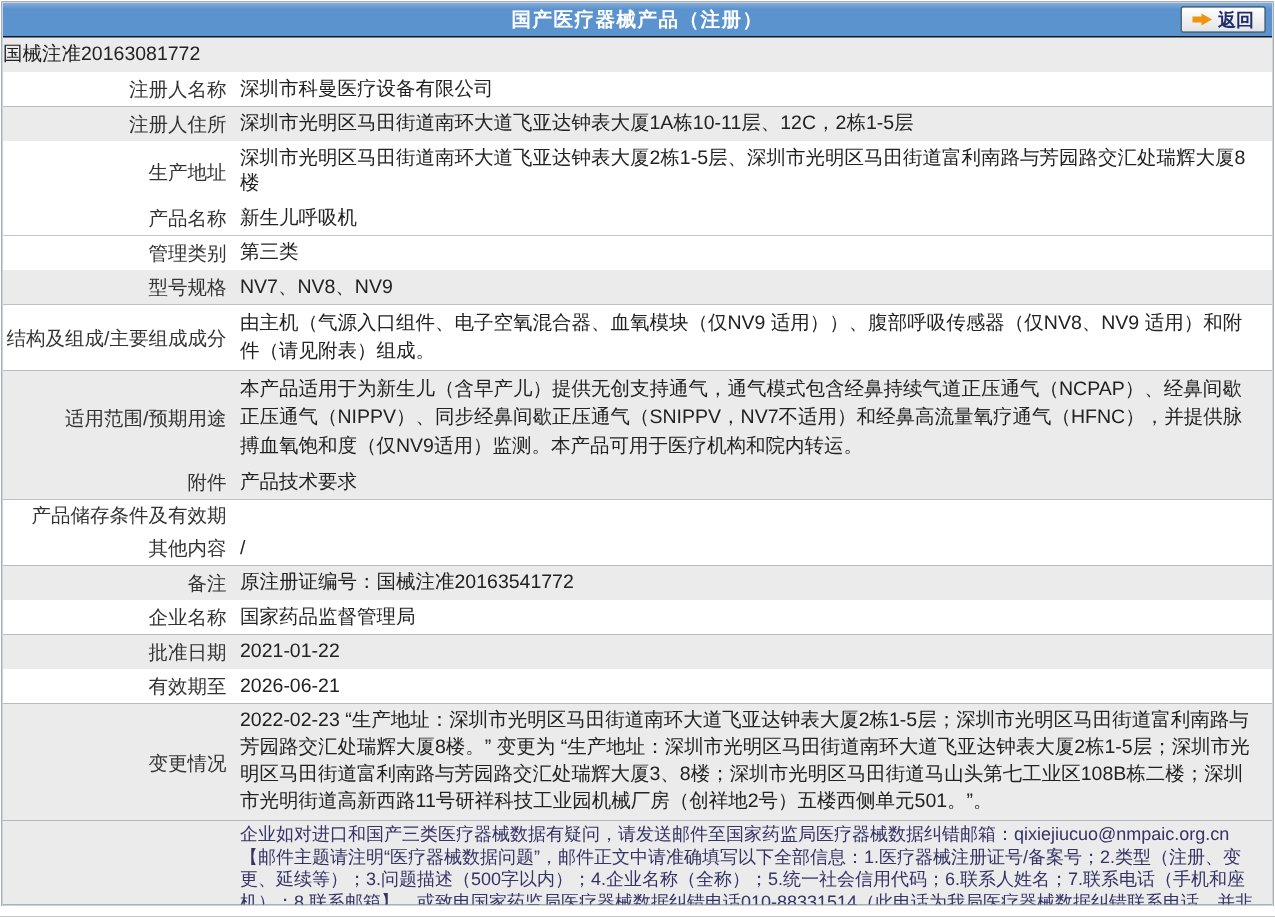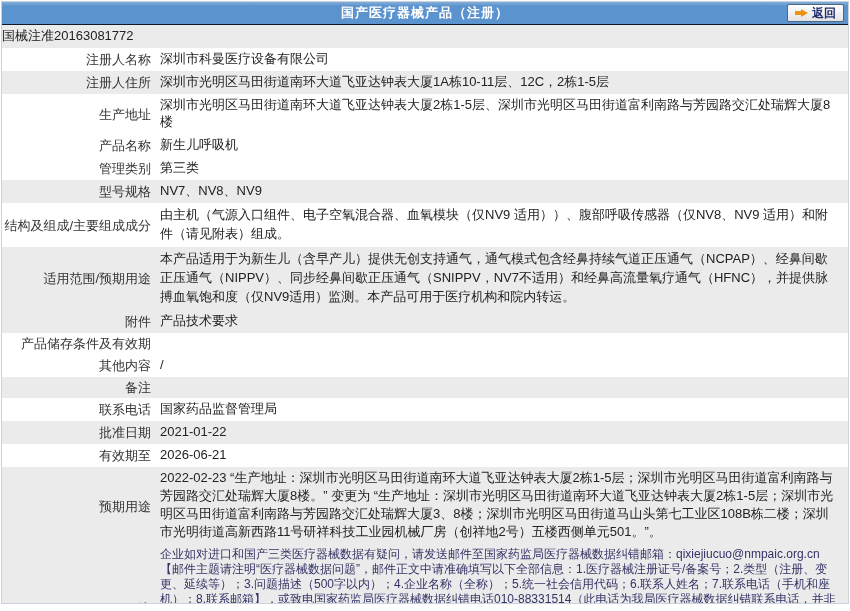--- a/index.html
+++ b/index.html
@@ -133,35 +133,36 @@
       <div class="row">
         <div class="label">产品储存条件及有效期</div>
         <div class="value"></div>
       </div>
       <div class="row">
         <div class="label">其他内容</div>
         <div class="value">/</div>
       </div>
       <div class="row shaded">
         <div class="label">备注</div>
+        <div class="value">原注册证编号：国械注准20163541772</div>
       </div>
       <div class="row">
-        <div class="label">联系电话</div>
+        <div class="label">企业名称</div>
         <div class="value">国家药品监督管理局</div>
       </div>
       <div class="row shaded">
         <div class="label">批准日期</div>
         <div class="value">2021-01-22</div>
       </div>
       <div class="row">
         <div class="label">有效期至</div>
         <div class="value">2026-06-21</div>
       </div>
       <div class="row shaded changes">
-        <div class="label">预期用途</div>
+        <div class="label">变更情况</div>
         <div class="value">2022-02-23 “生产地址：深圳市光明区马田街道南环大道飞亚达钟表大厦2栋1-5层；深圳市光明区马田街道富利南路与芳园路交汇处瑞辉大厦8楼。” 变更为 “生产地址：深圳市光明区马田街道南环大道飞亚达钟表大厦2栋1-5层；深圳市光明区马田街道富利南路与芳园路交汇处瑞辉大厦3、8楼；深圳市光明区马田街道马山头第七工业区108B栋二楼；深圳市光明街道高新西路11号研祥科技工业园机械厂房（创祥地2号）五楼西侧单元501。”。</div>
       </div>
       <div class="row shaded note">
         <div class="label">注</div>
         <div class="value">企业如对进口和国产三类医疗器械数据有疑问，请发送邮件至国家药监局医疗器械数据纠错邮箱：qixiejiucuo@nmpaic.org.cn【邮件主题请注明“医疗器械数据问题”，邮件正文中请准确填写以下全部信息：1.医疗器械注册证号/备案号；2.类型（注册、变更、延续等）；3.问题描述（500字以内）；4.企业名称（全称）；5.统一社会信用代码；6.联系人姓名；7.联系电话（手机和座机）；8.联系邮箱】，或致电国家药监局医疗器械数据纠错电话010-88331514（此电话为我局医疗器械数据纠错联系电话，并非相应产品/企业业务咨询电话）。企业如对国产一类和二类医疗器械数据有疑问，请咨询国家局信息中心，电话010-88332877，88331520（工作日），也可通过发邮件与我们联系：邮件地址yaopinshuju@nmpaic.org.cn，邮件主题请注明“国产医疗器械产品（注册）-数据（注册证号/备案号）数据问题”。国产一类和二类医疗器械数据来源于省局，由省局通过数据共享平台进行纠错和维护。</div>
       </div>
     </div>
 
 </div>
 

